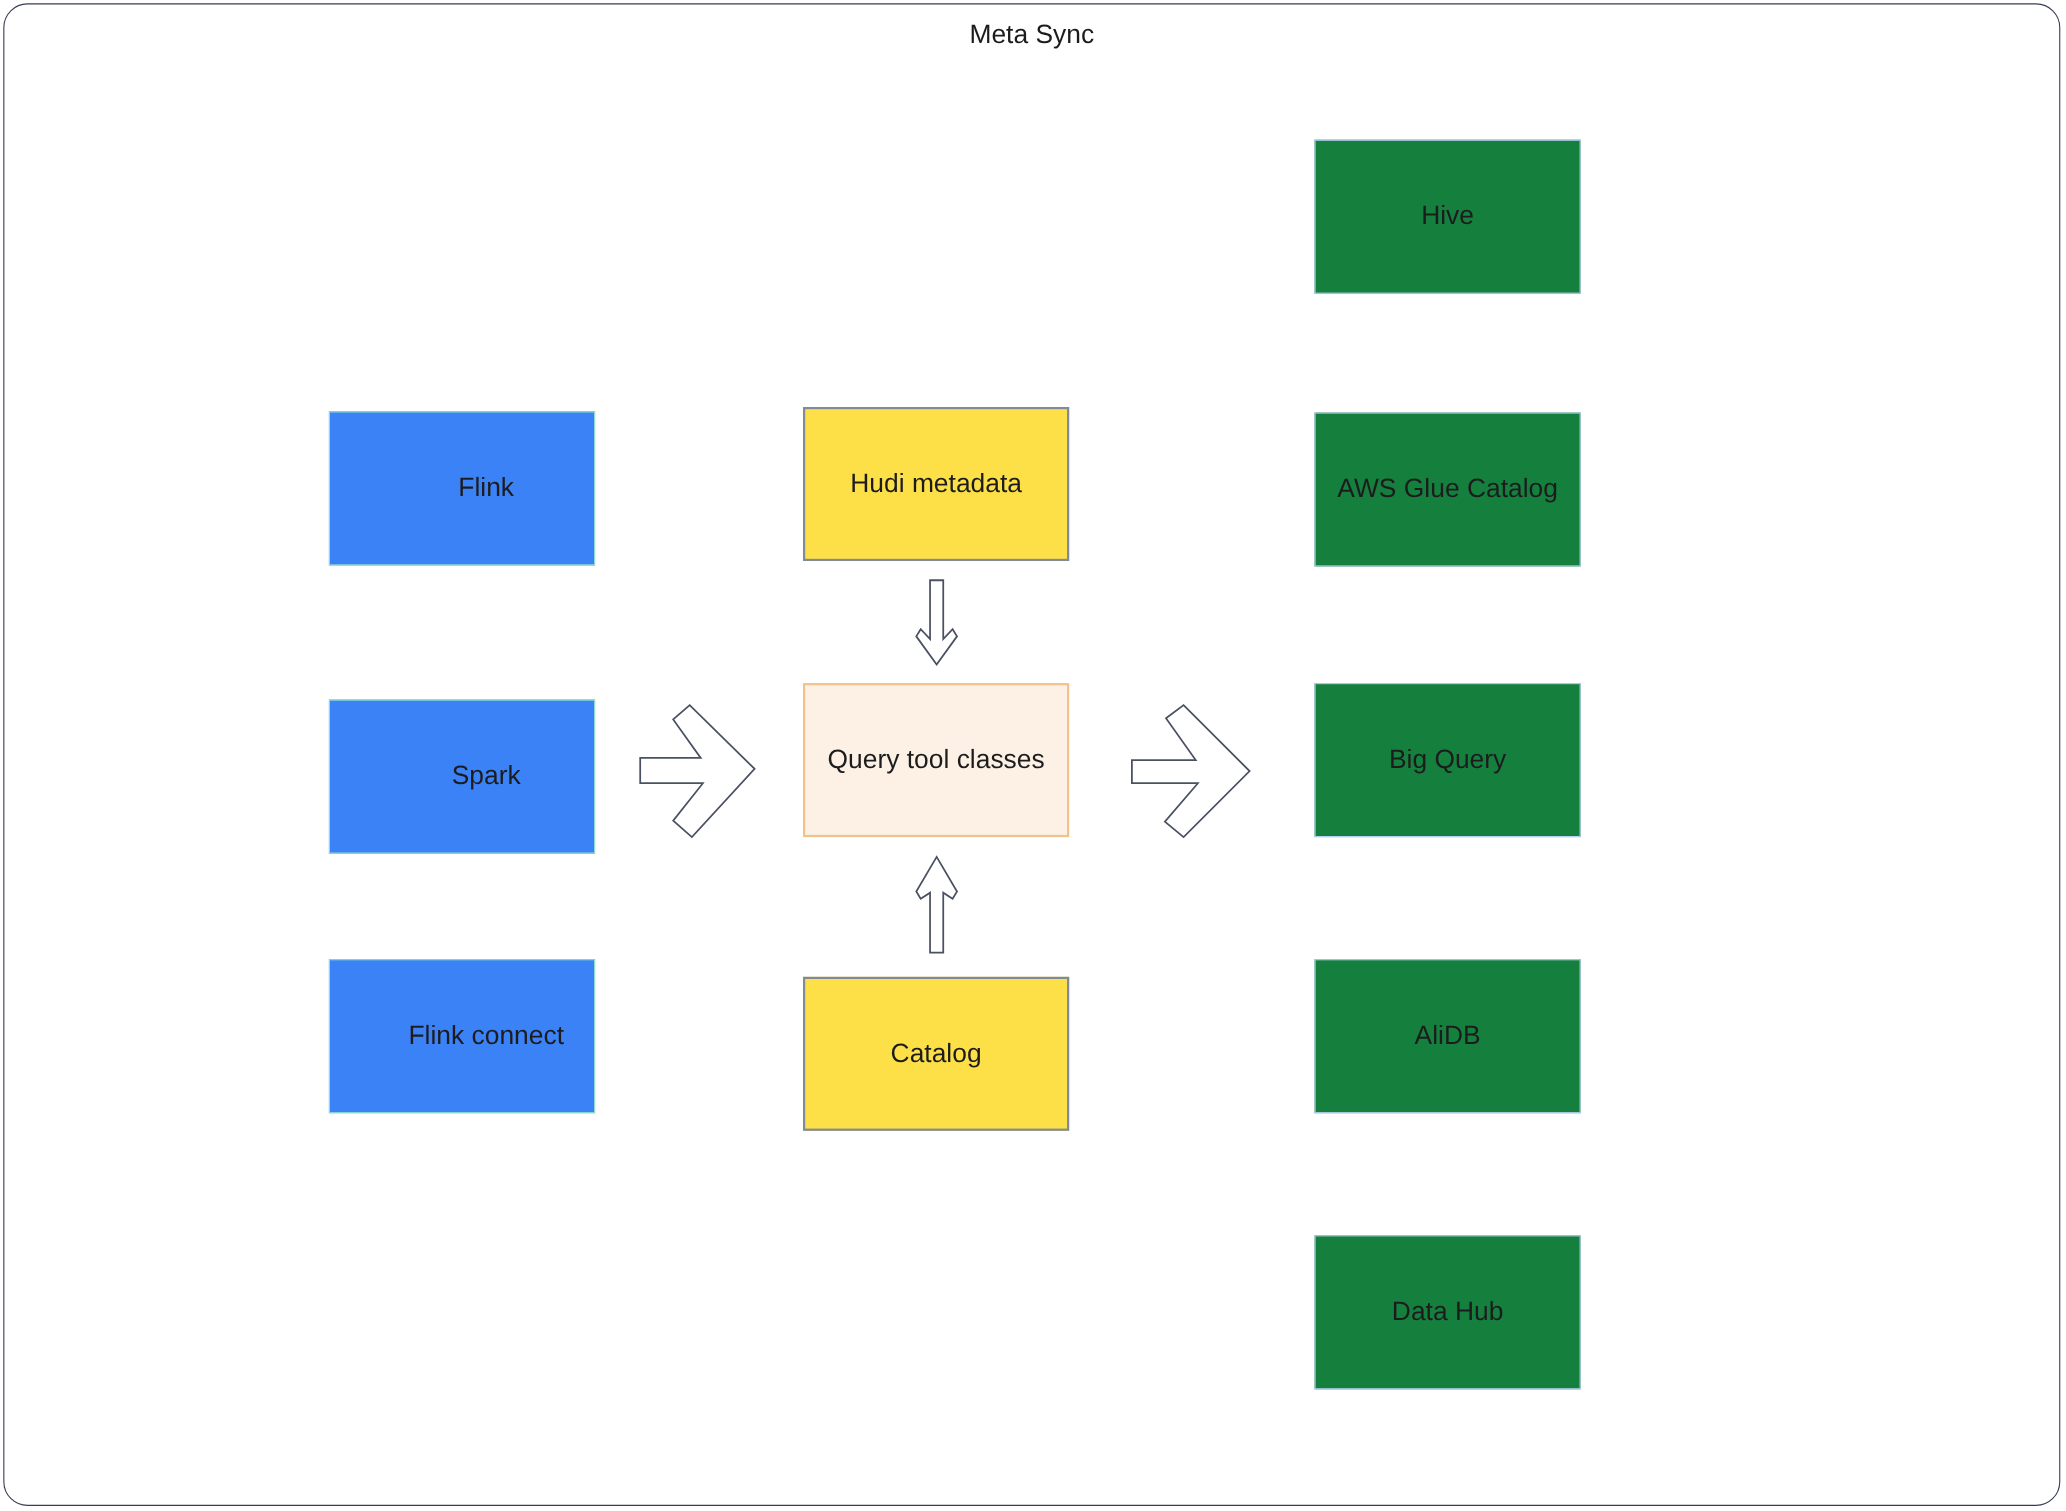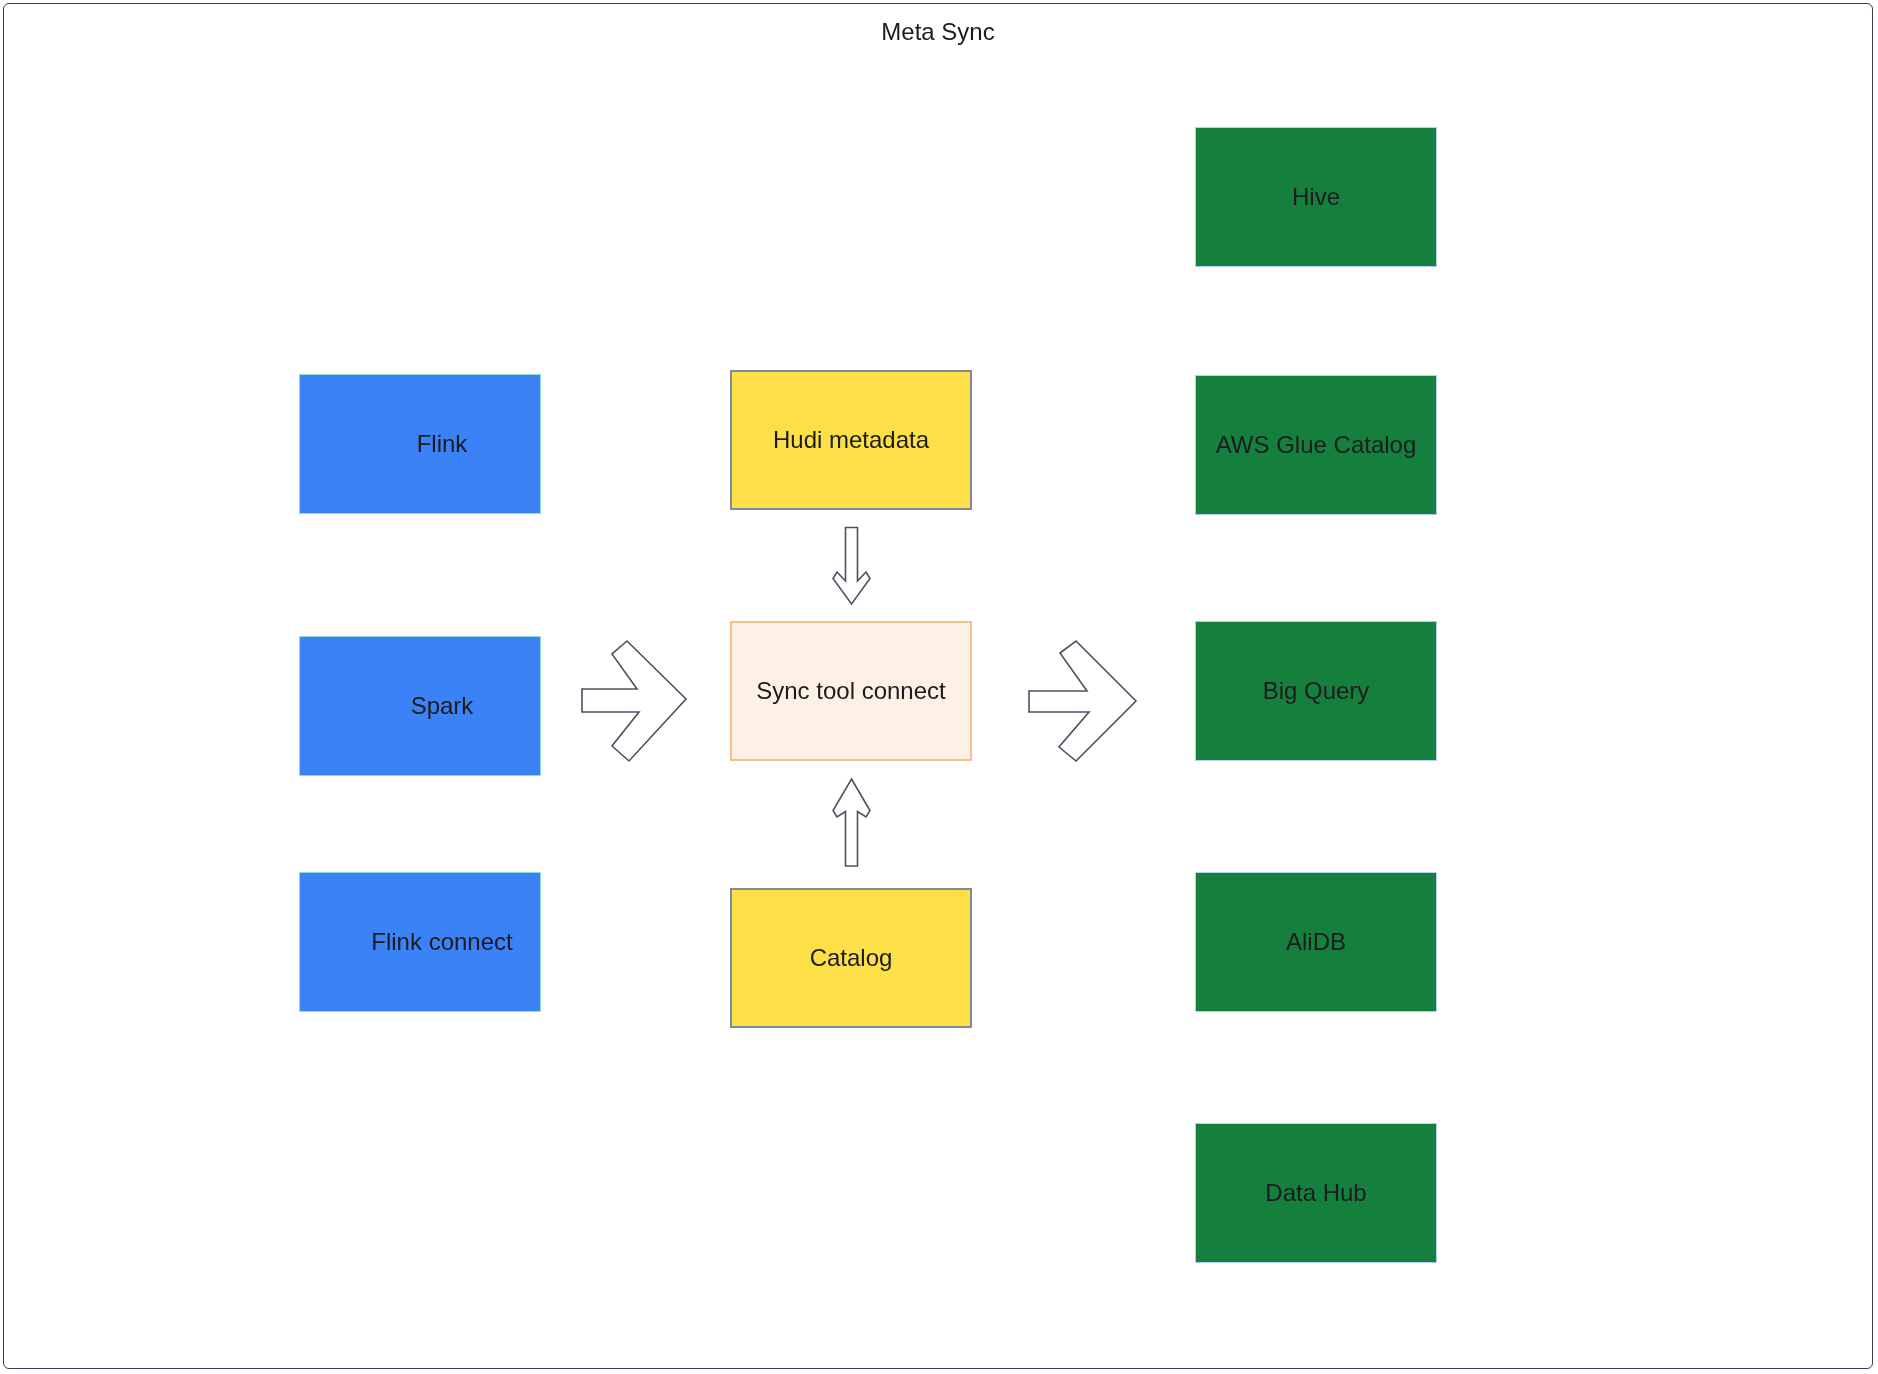--- a/index.html
+++ b/index.html
@@ -16,21 +16,21 @@
     overflow: hidden;
   }
   .canvas {
     position: absolute;
     left: 3px;
     top: 3px;
     width: 1870px;
     height: 1366px;
     box-sizing: border-box;
     border: 1.5px solid #383e55;
-    border-radius: 6px;
+    border-radius: 22px;
     background: #ffffff;
   }
   .diagram-title {
     position: absolute;
     left: 0;
     top: 14px;
     width: 100%;
     text-align: center;
     font-size: 24px;
     color: #1c1c1e;
@@ -81,21 +81,21 @@
       <span class="label">Spark</span>
     </div>
     <div class="node teal" style="left:295px; top:868px;">
       <span class="label">Flink connect</span>
     </div>
 
     <div class="node plain" style="left:726px; top:366px;">
       <span class="label">Hudi metadata</span>
     </div>
     <div class="node orange" style="left:726px; top:617px;">
-      <span class="label">Sync tool connect</span>
+      <span class="label">Query tool classes</span>
     </div>
     <div class="node plain" style="left:726px; top:884px;">
       <span class="label">Catalog</span>
     </div>
 
     <div class="node blue" style="left:1191px; top:123px;">
       <span class="label">Hive</span>
     </div>
     <div class="node blue" style="left:1191px; top:371px;">
       <span class="label">AWS Glue Catalog</span>

